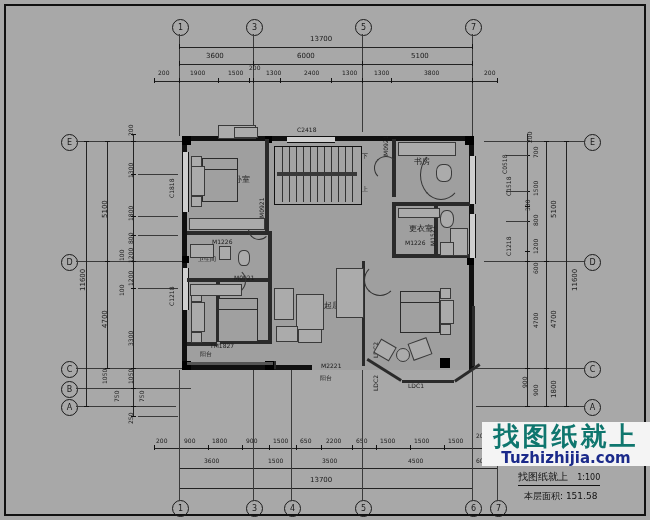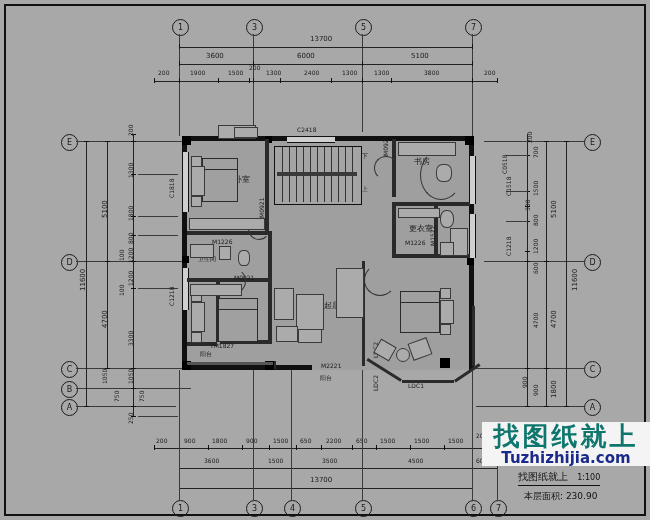--- a/index.html
+++ b/index.html
@@ -449,16 +449,16 @@
 
   <div id="wm" style="left:476px;top:416px;width:168px;height:44px;">
     <div class="cn">找图纸就上</div>
     <div class="en">Tuzhizhijia.com</div>
   </div>
 
   <div class="title1" style="left:512px;top:464px;">
     <span>找图纸就上</span>
     <span style="font-size:8px;margin-left:6px;">1:100</span>
   </div>
-  <div class="title2" style="left:518px;top:484px;">本层面积: 230.90</div>
+  <div class="title2" style="left:518px;top:484px;">本层面积: 151.58</div>
 
 </div>
 </div>
 
 </body></html>

